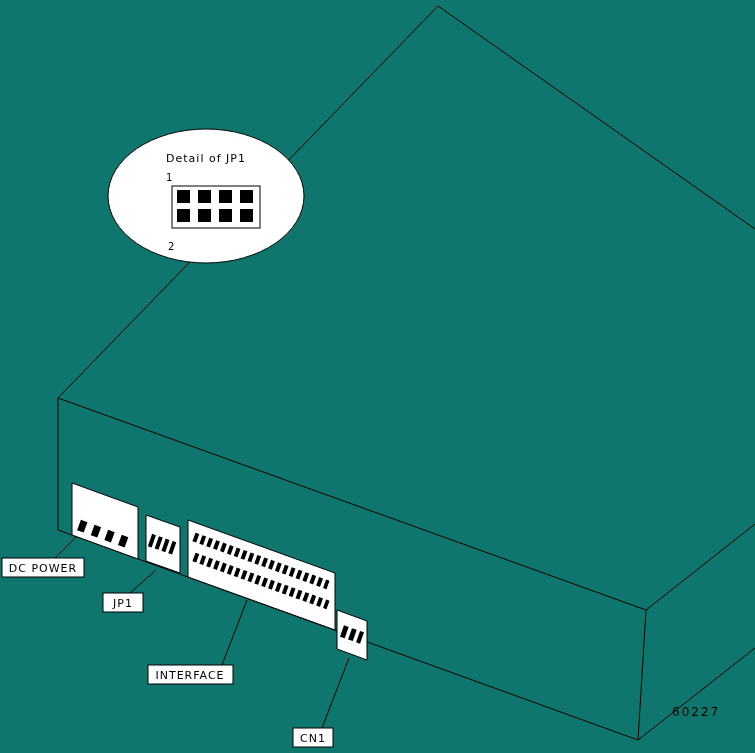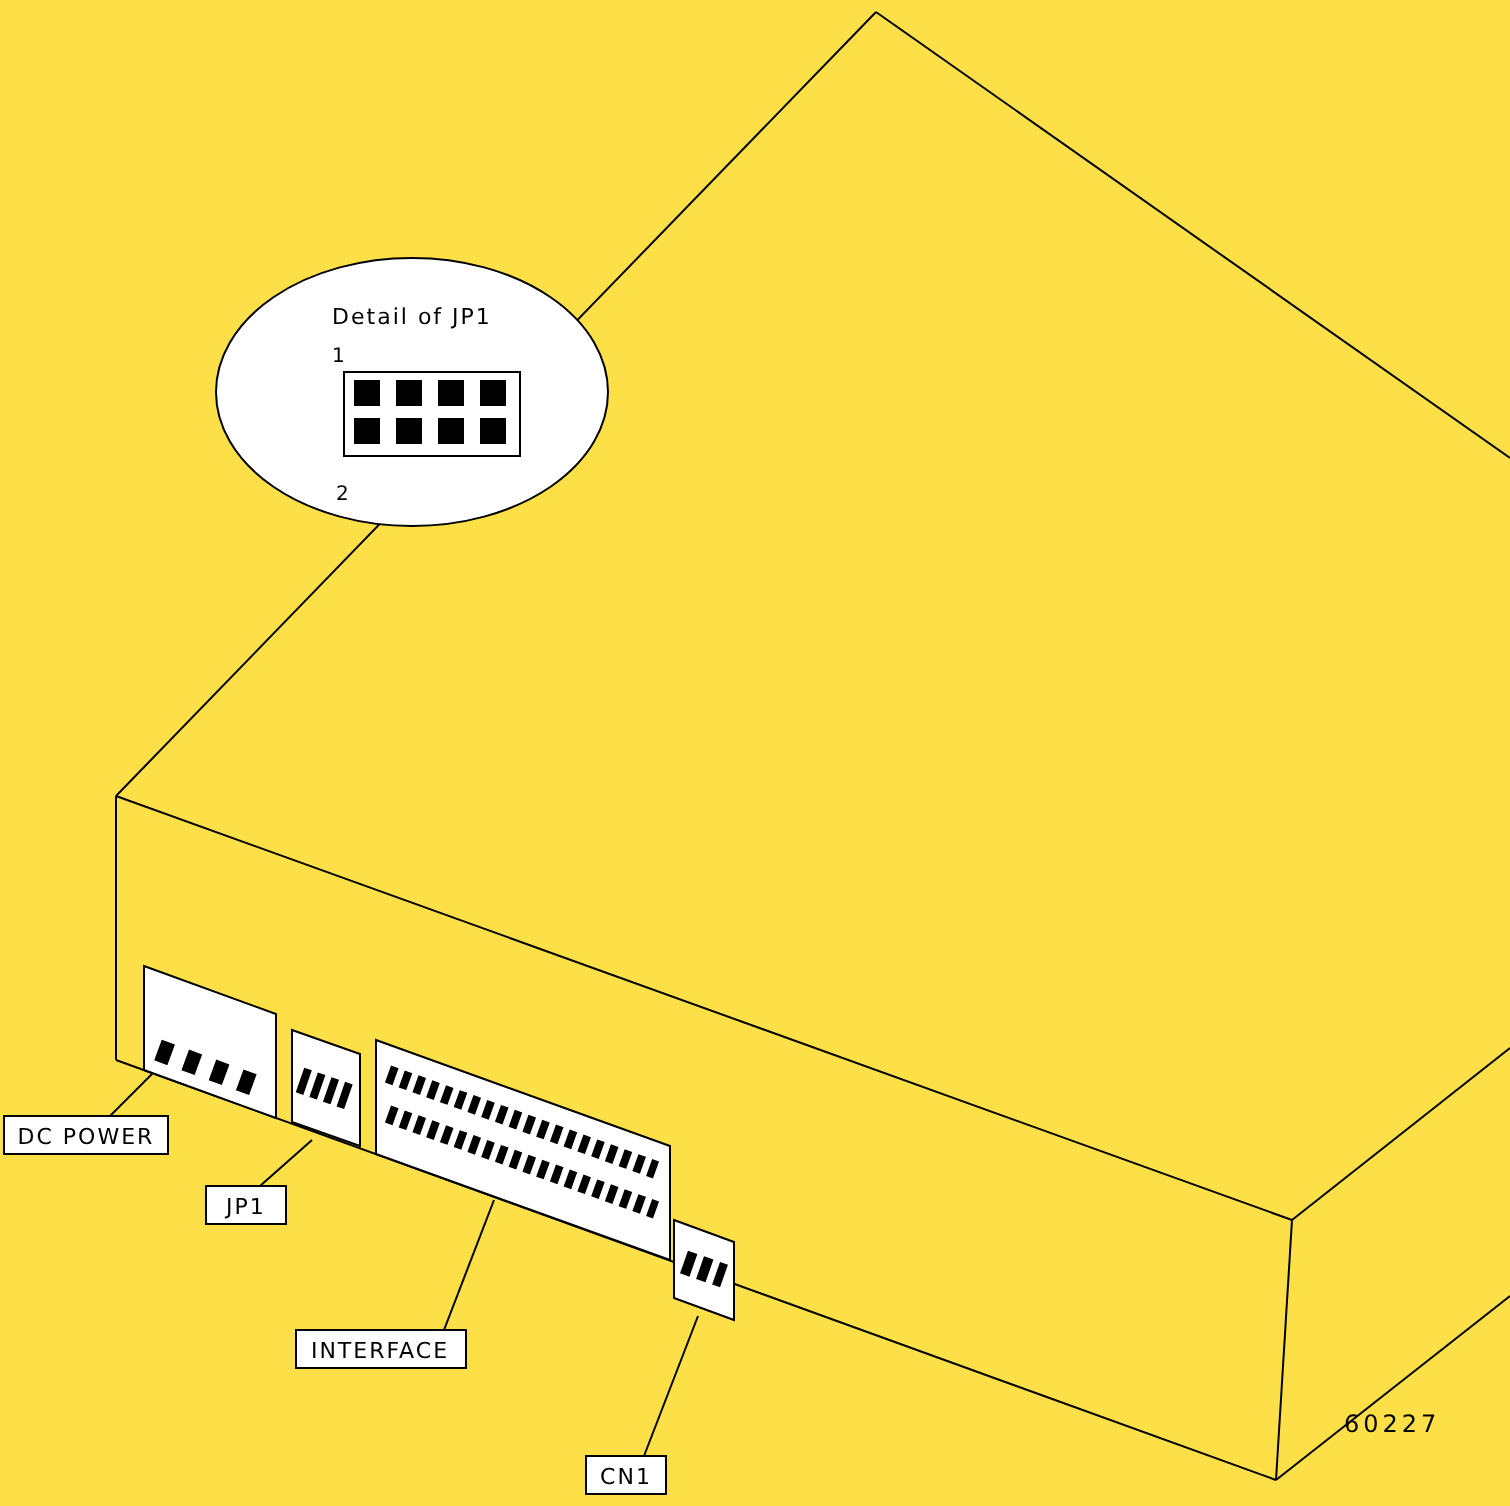--- a/index.html
+++ b/index.html
@@ -1,16 +1,16 @@
 <!DOCTYPE html>
 <html><head>
 <meta charset="utf-8">
 <style>
   html, body { margin: 0; padding: 0; background: #ffffff; }
-  .stage { position: relative; width: 755px; height: 753px; background: #fde047; overflow: hidden; }
+  .stage { position: relative; width: 755px; height: 753px; background: #0f766e; overflow: hidden; }
   svg { display: block; }
   text { font-family: "DejaVu Sans", sans-serif; fill: #000; }
   .lbl   { font-size: 11px; letter-spacing: 1px; }
   .title { font-size: 11px; letter-spacing: 1px; }
   .pin-num { font-size: 10px; }
   .fig   { font-size: 12px; letter-spacing: 2px; }
   .ln  { stroke: #000; stroke-width: 1; fill: none; }
   .box { stroke: #000; stroke-width: 1; fill: #fff; }
   .pins { stroke: #000; }
 </style>

